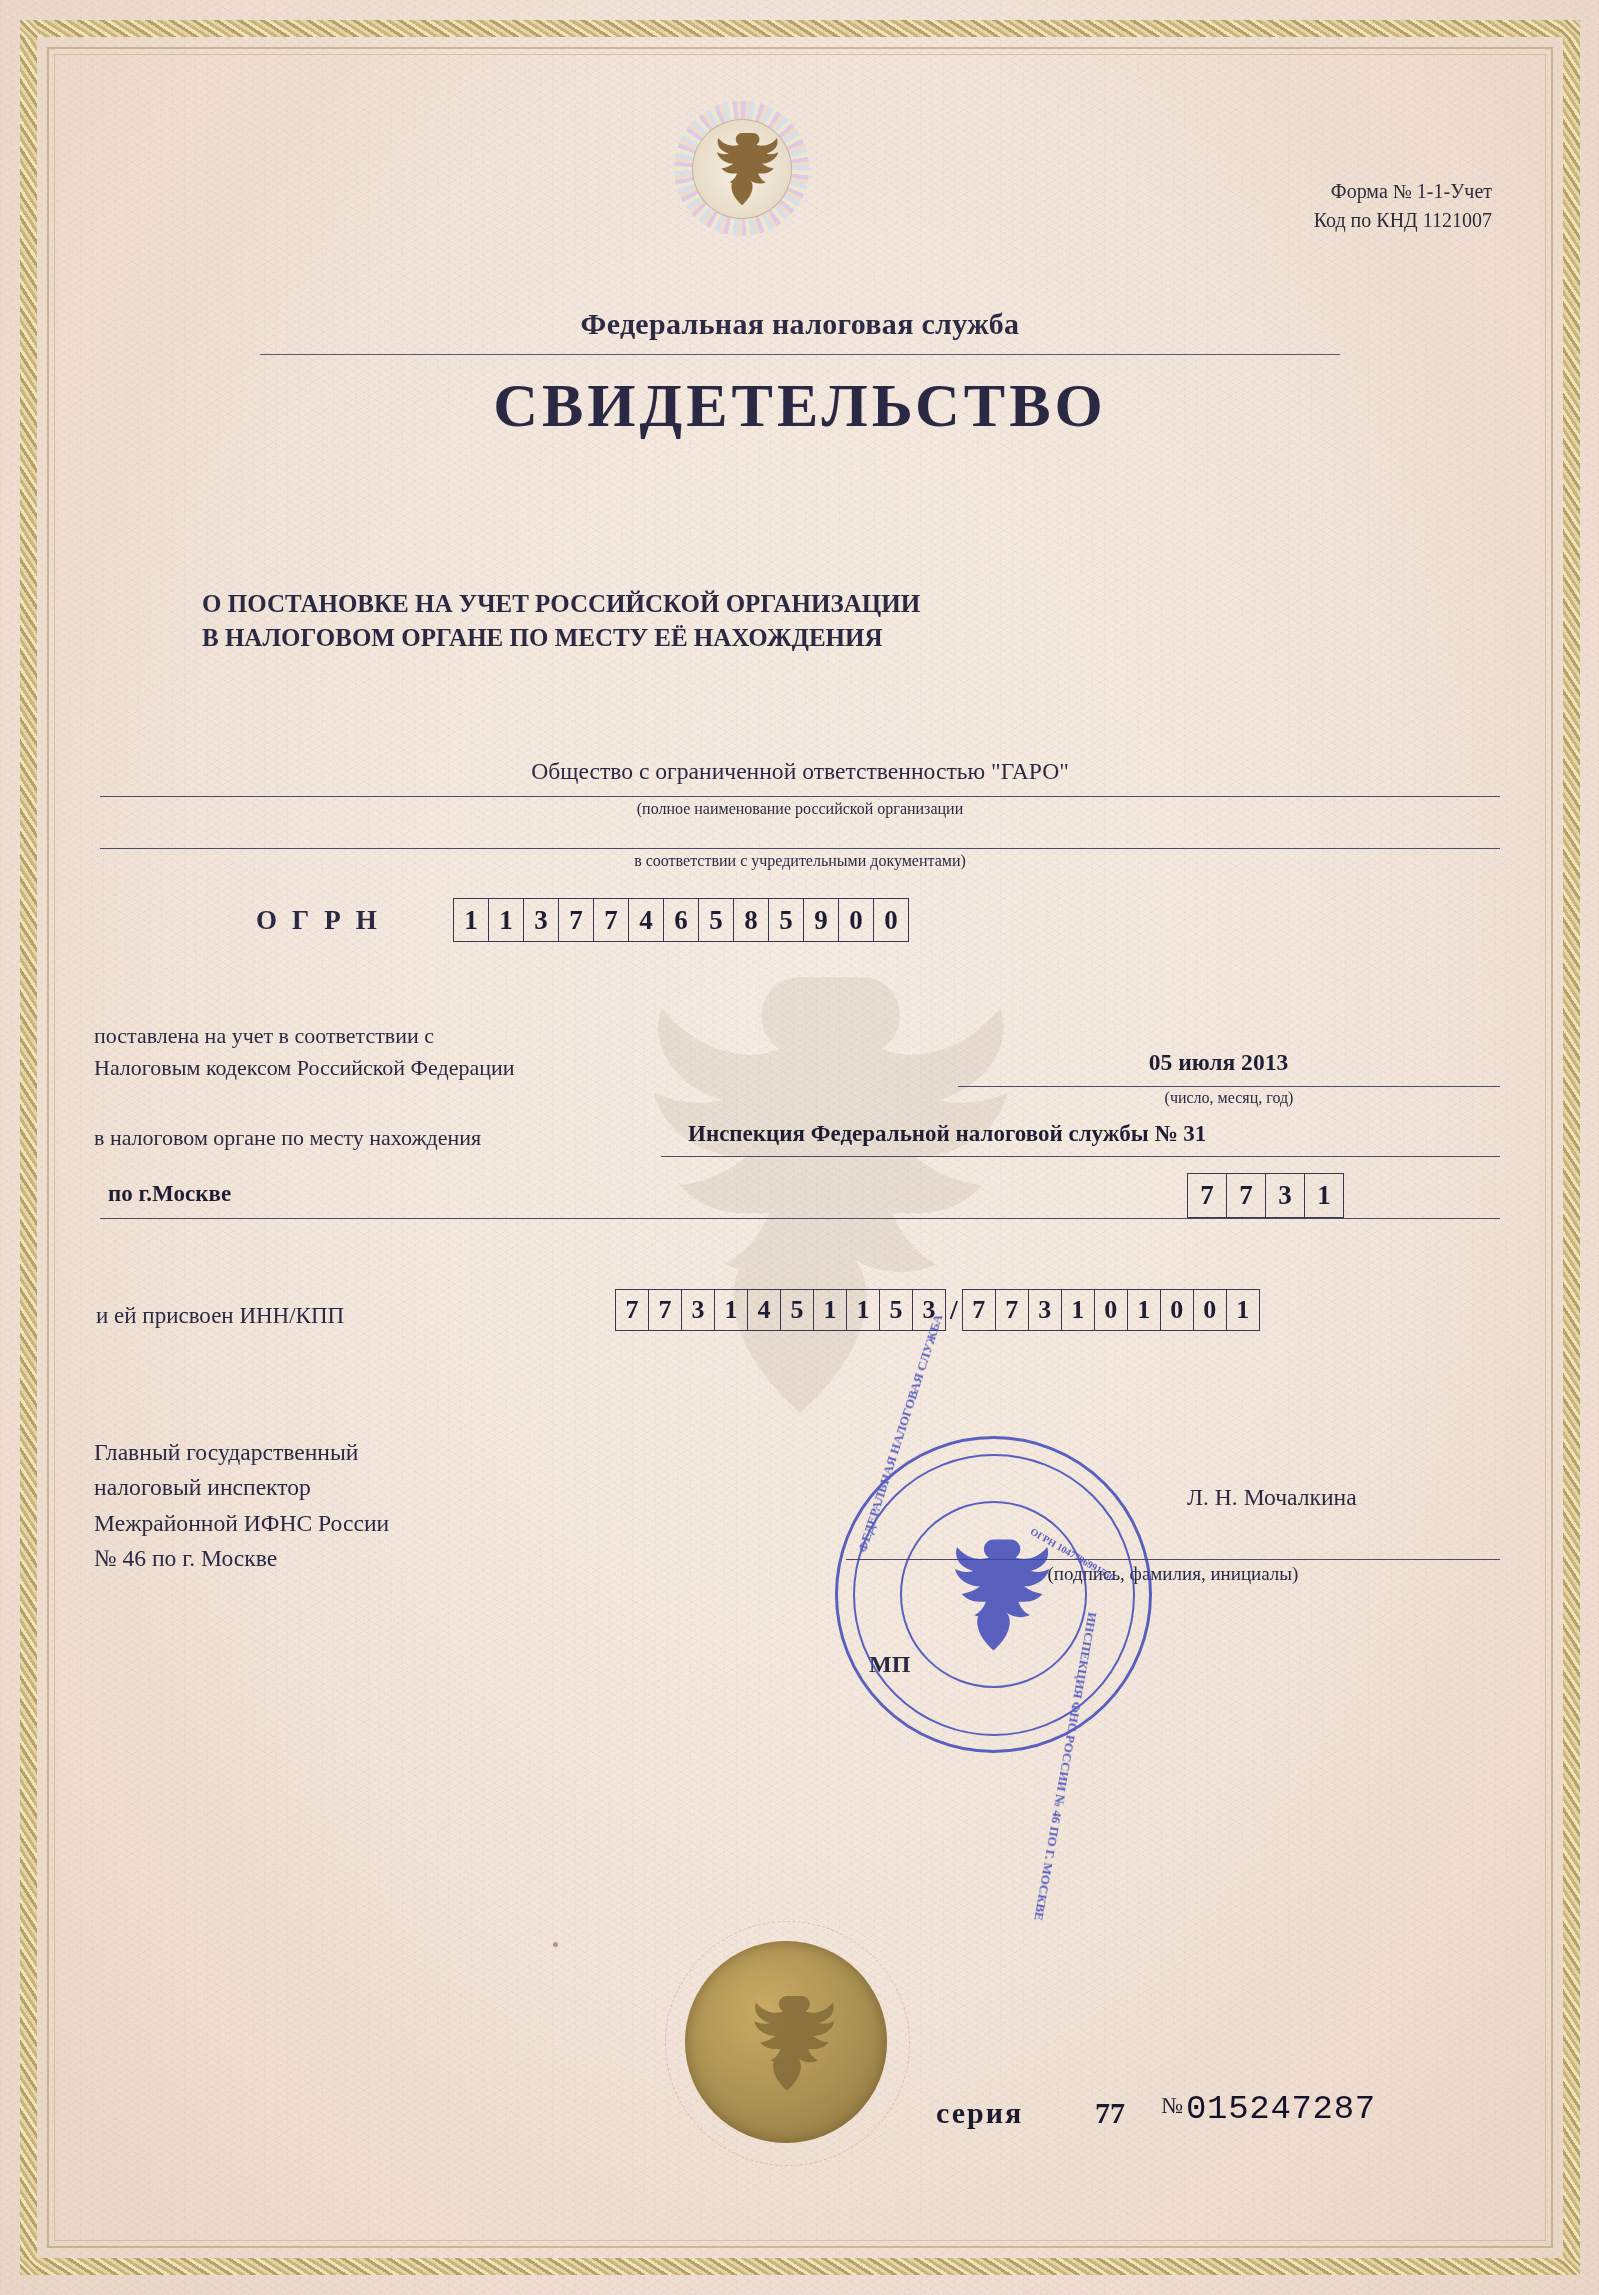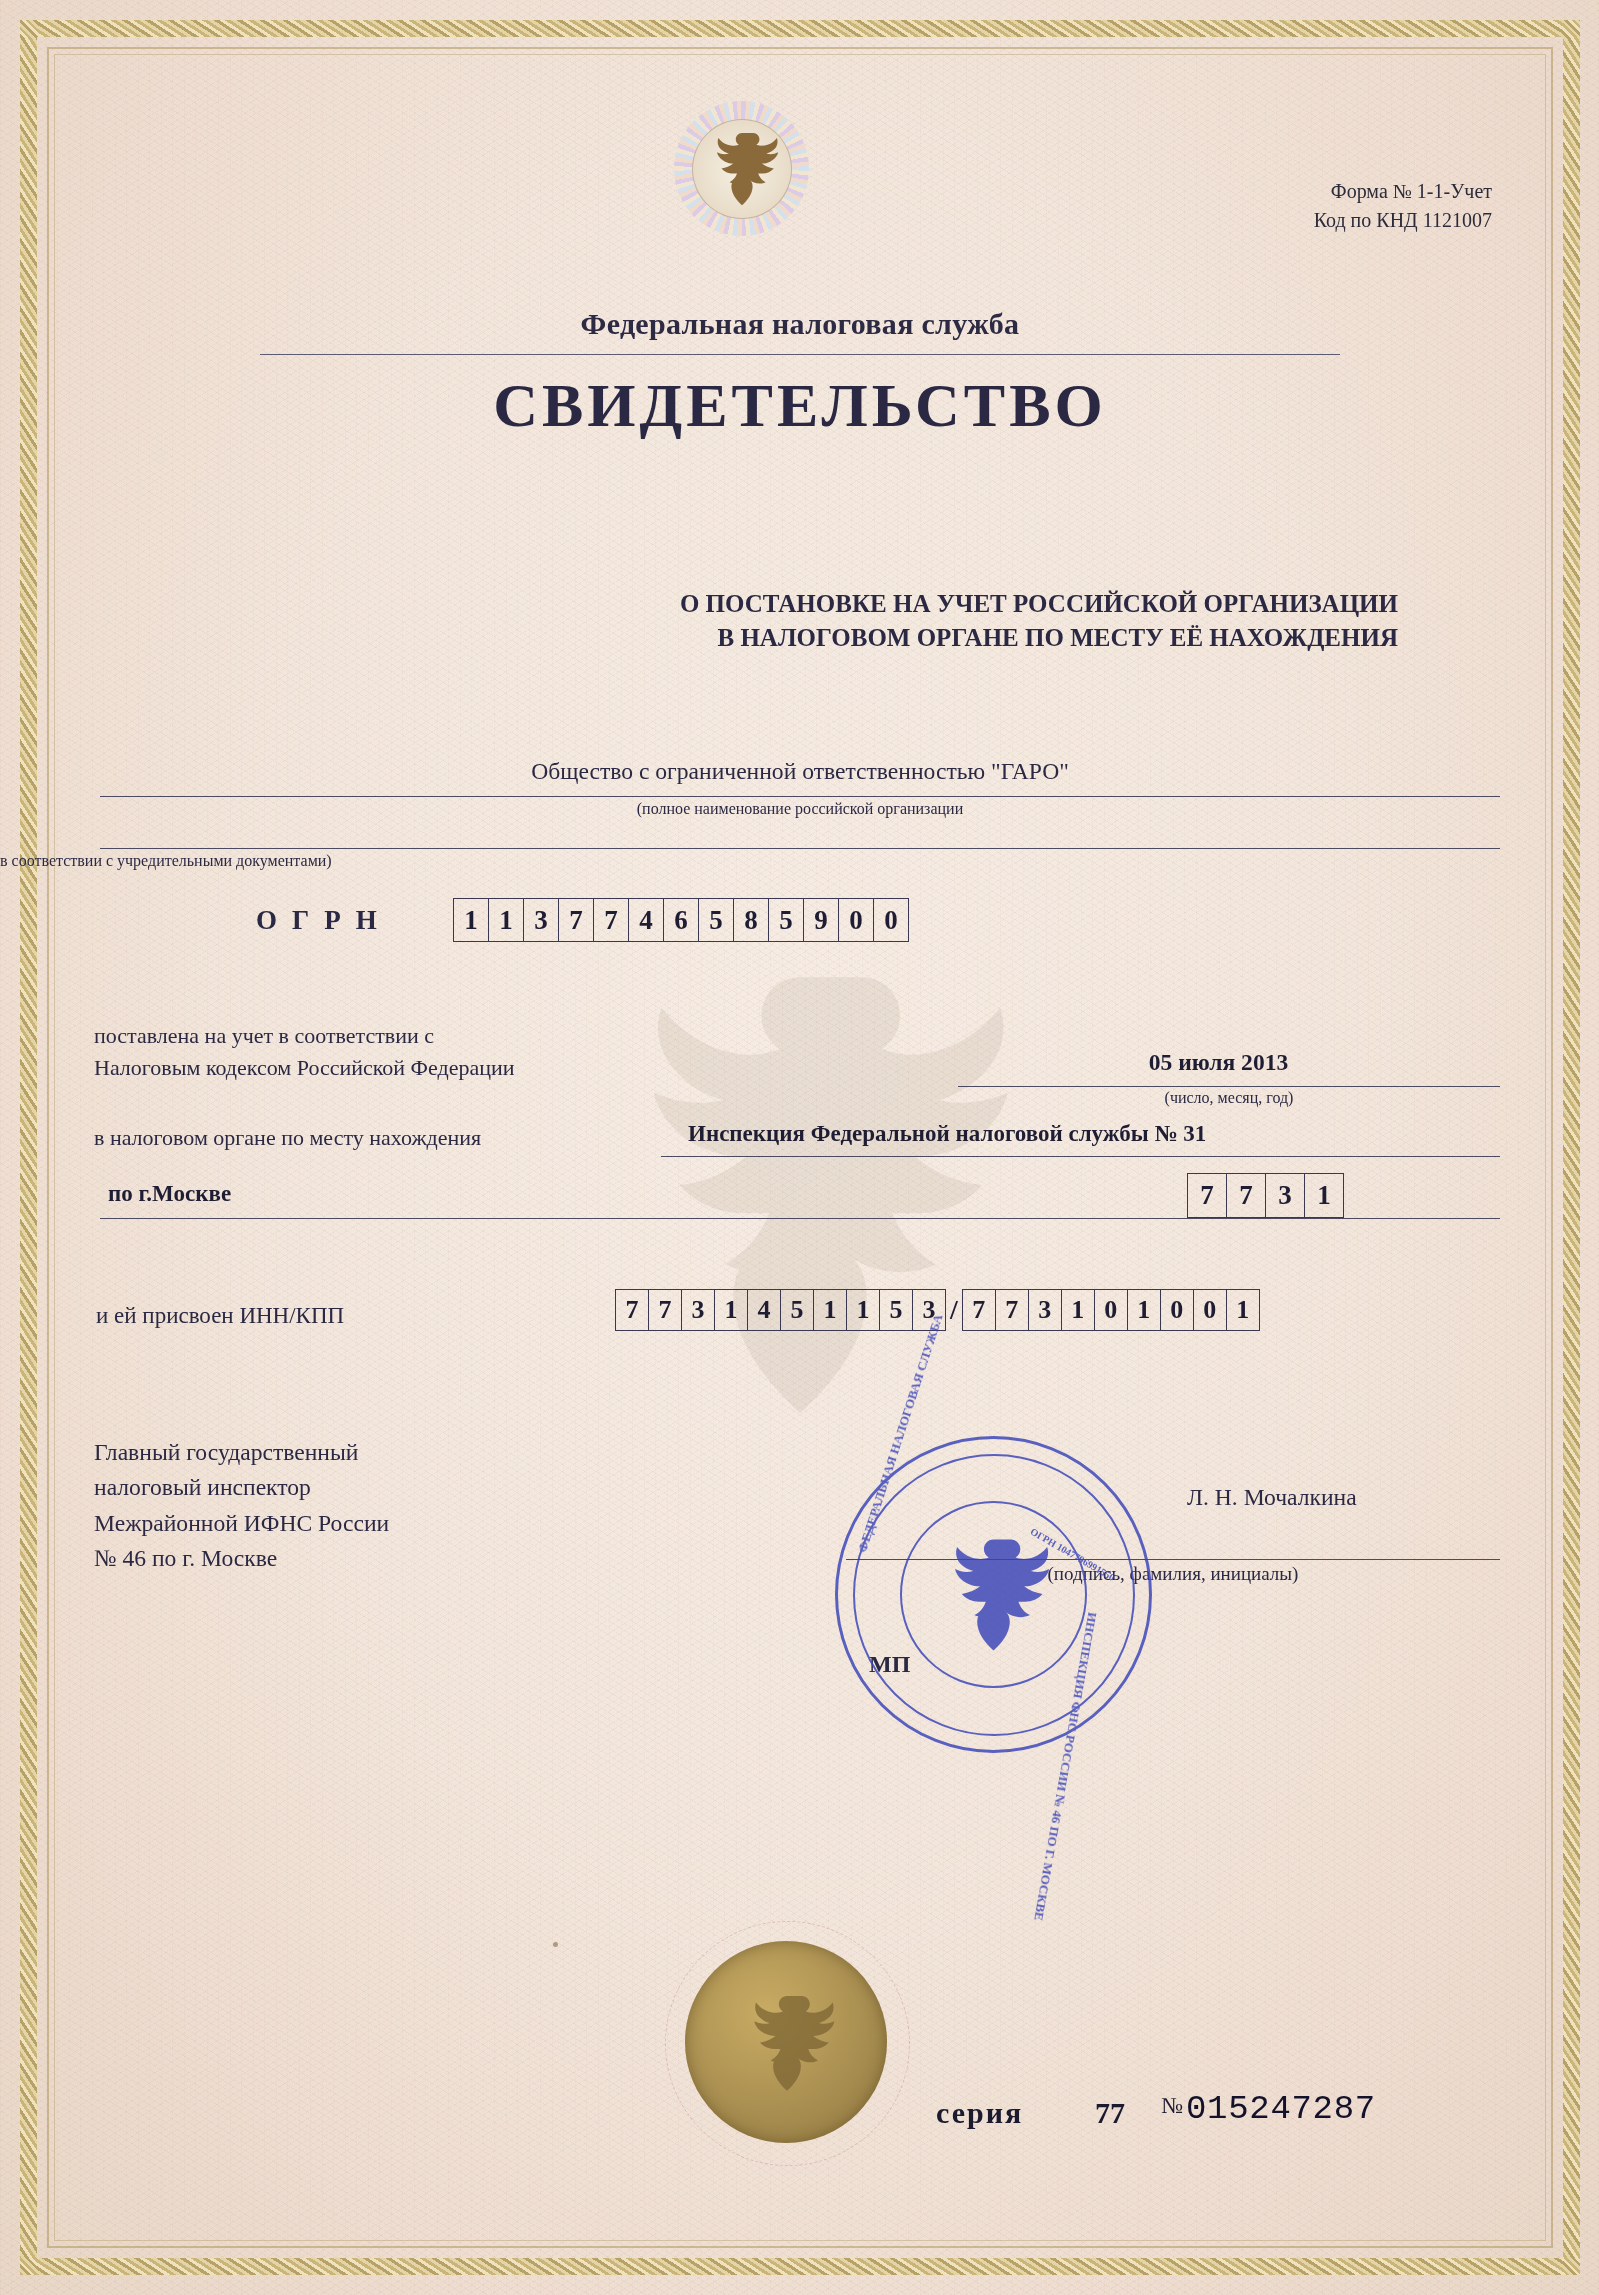--- a/index.html
+++ b/index.html
@@ -134,21 +134,21 @@
     font-size: 62px;
     font-weight: bold;
     letter-spacing: 4px;
     color: #2a2843;
   }
   .subtitle {
     position: absolute;
     left: 202px;
     right: 202px;
     top: 587px;
-    text-align: right;
+    text-align: left;
     font-size: 25px;
     font-weight: bold;
     line-height: 1.35;
     color: #2a2843;
   }
   .confirm-line {
     position: absolute;
     left: 0; right: 0;
     top: 689px;
     text-align: center;
@@ -183,20 +183,21 @@
     position: absolute;
     left: 100px;
     right: 100px;
     top: 848px;
     border-top: 1.3px solid #4c4a60;
   }
   .cap-2 {
     position: absolute;
     left: 0; right: 0;
     top: 852px;
+    text-align: center;
     font-size: 16px;
     color: #2a2843;
   }
   
   .ogrn-label {
     position: absolute;
     left: 256px;
     top: 905px;
     font-size: 27px;
     font-weight: bold;

